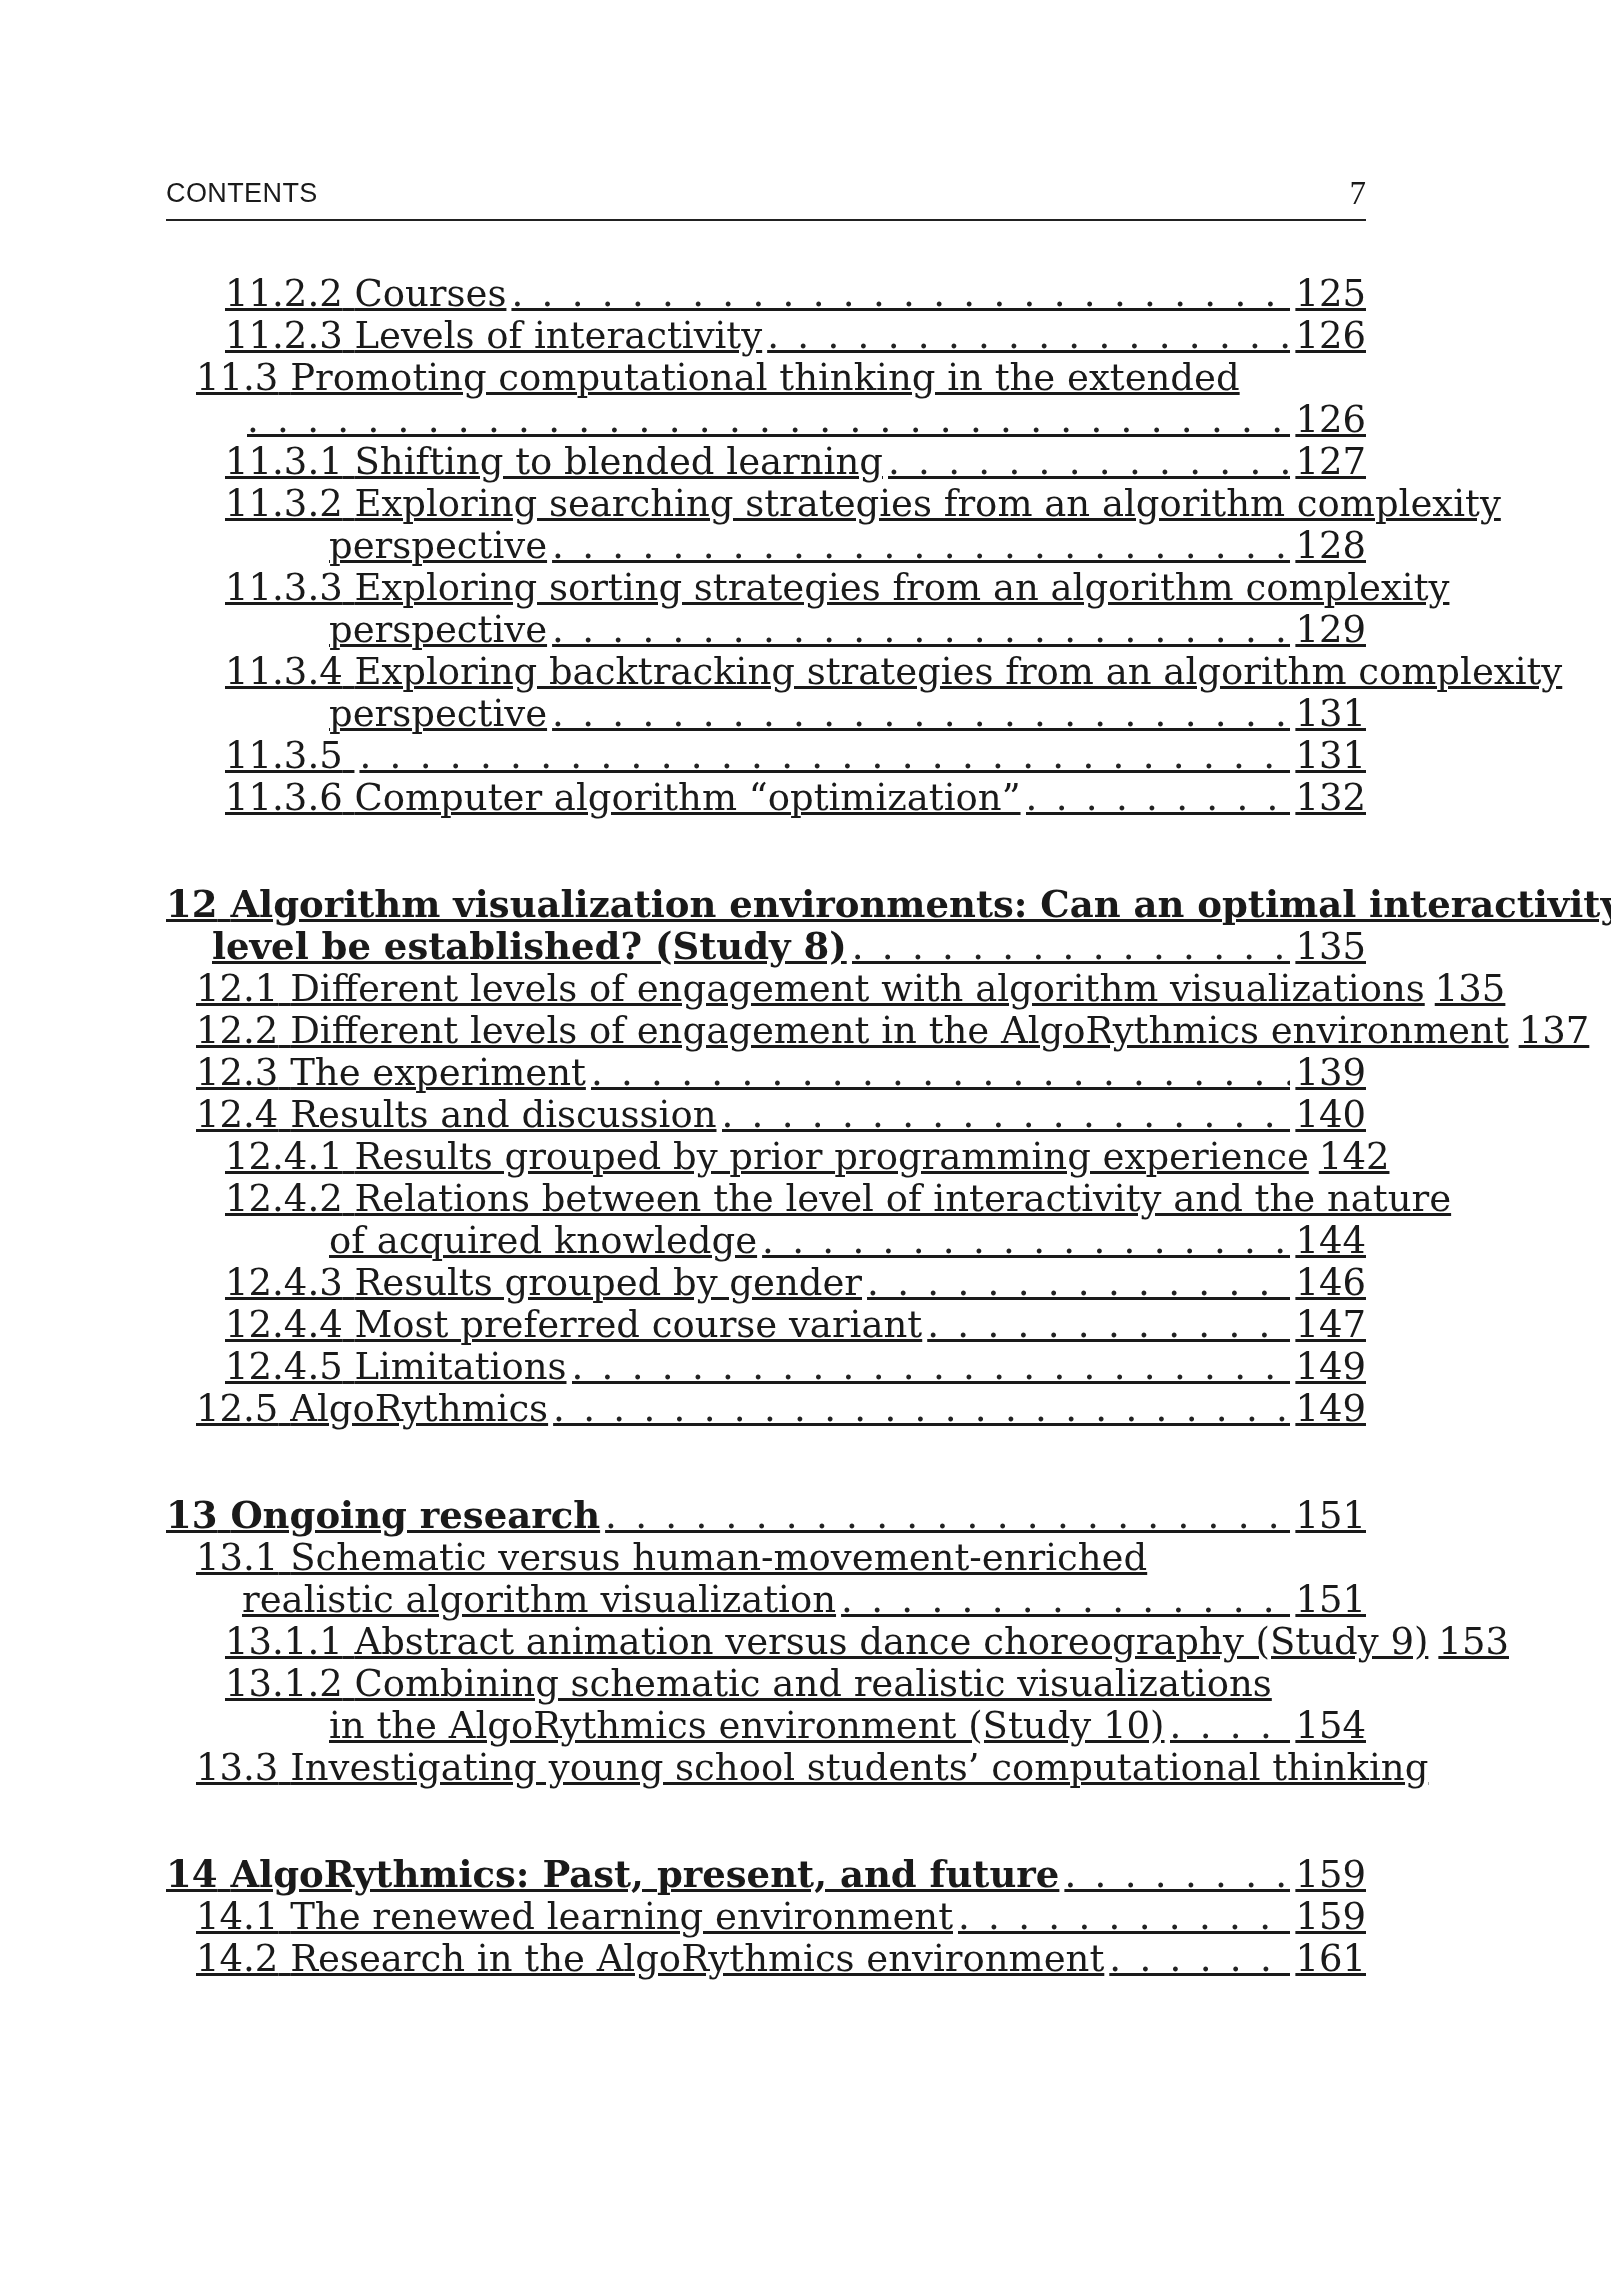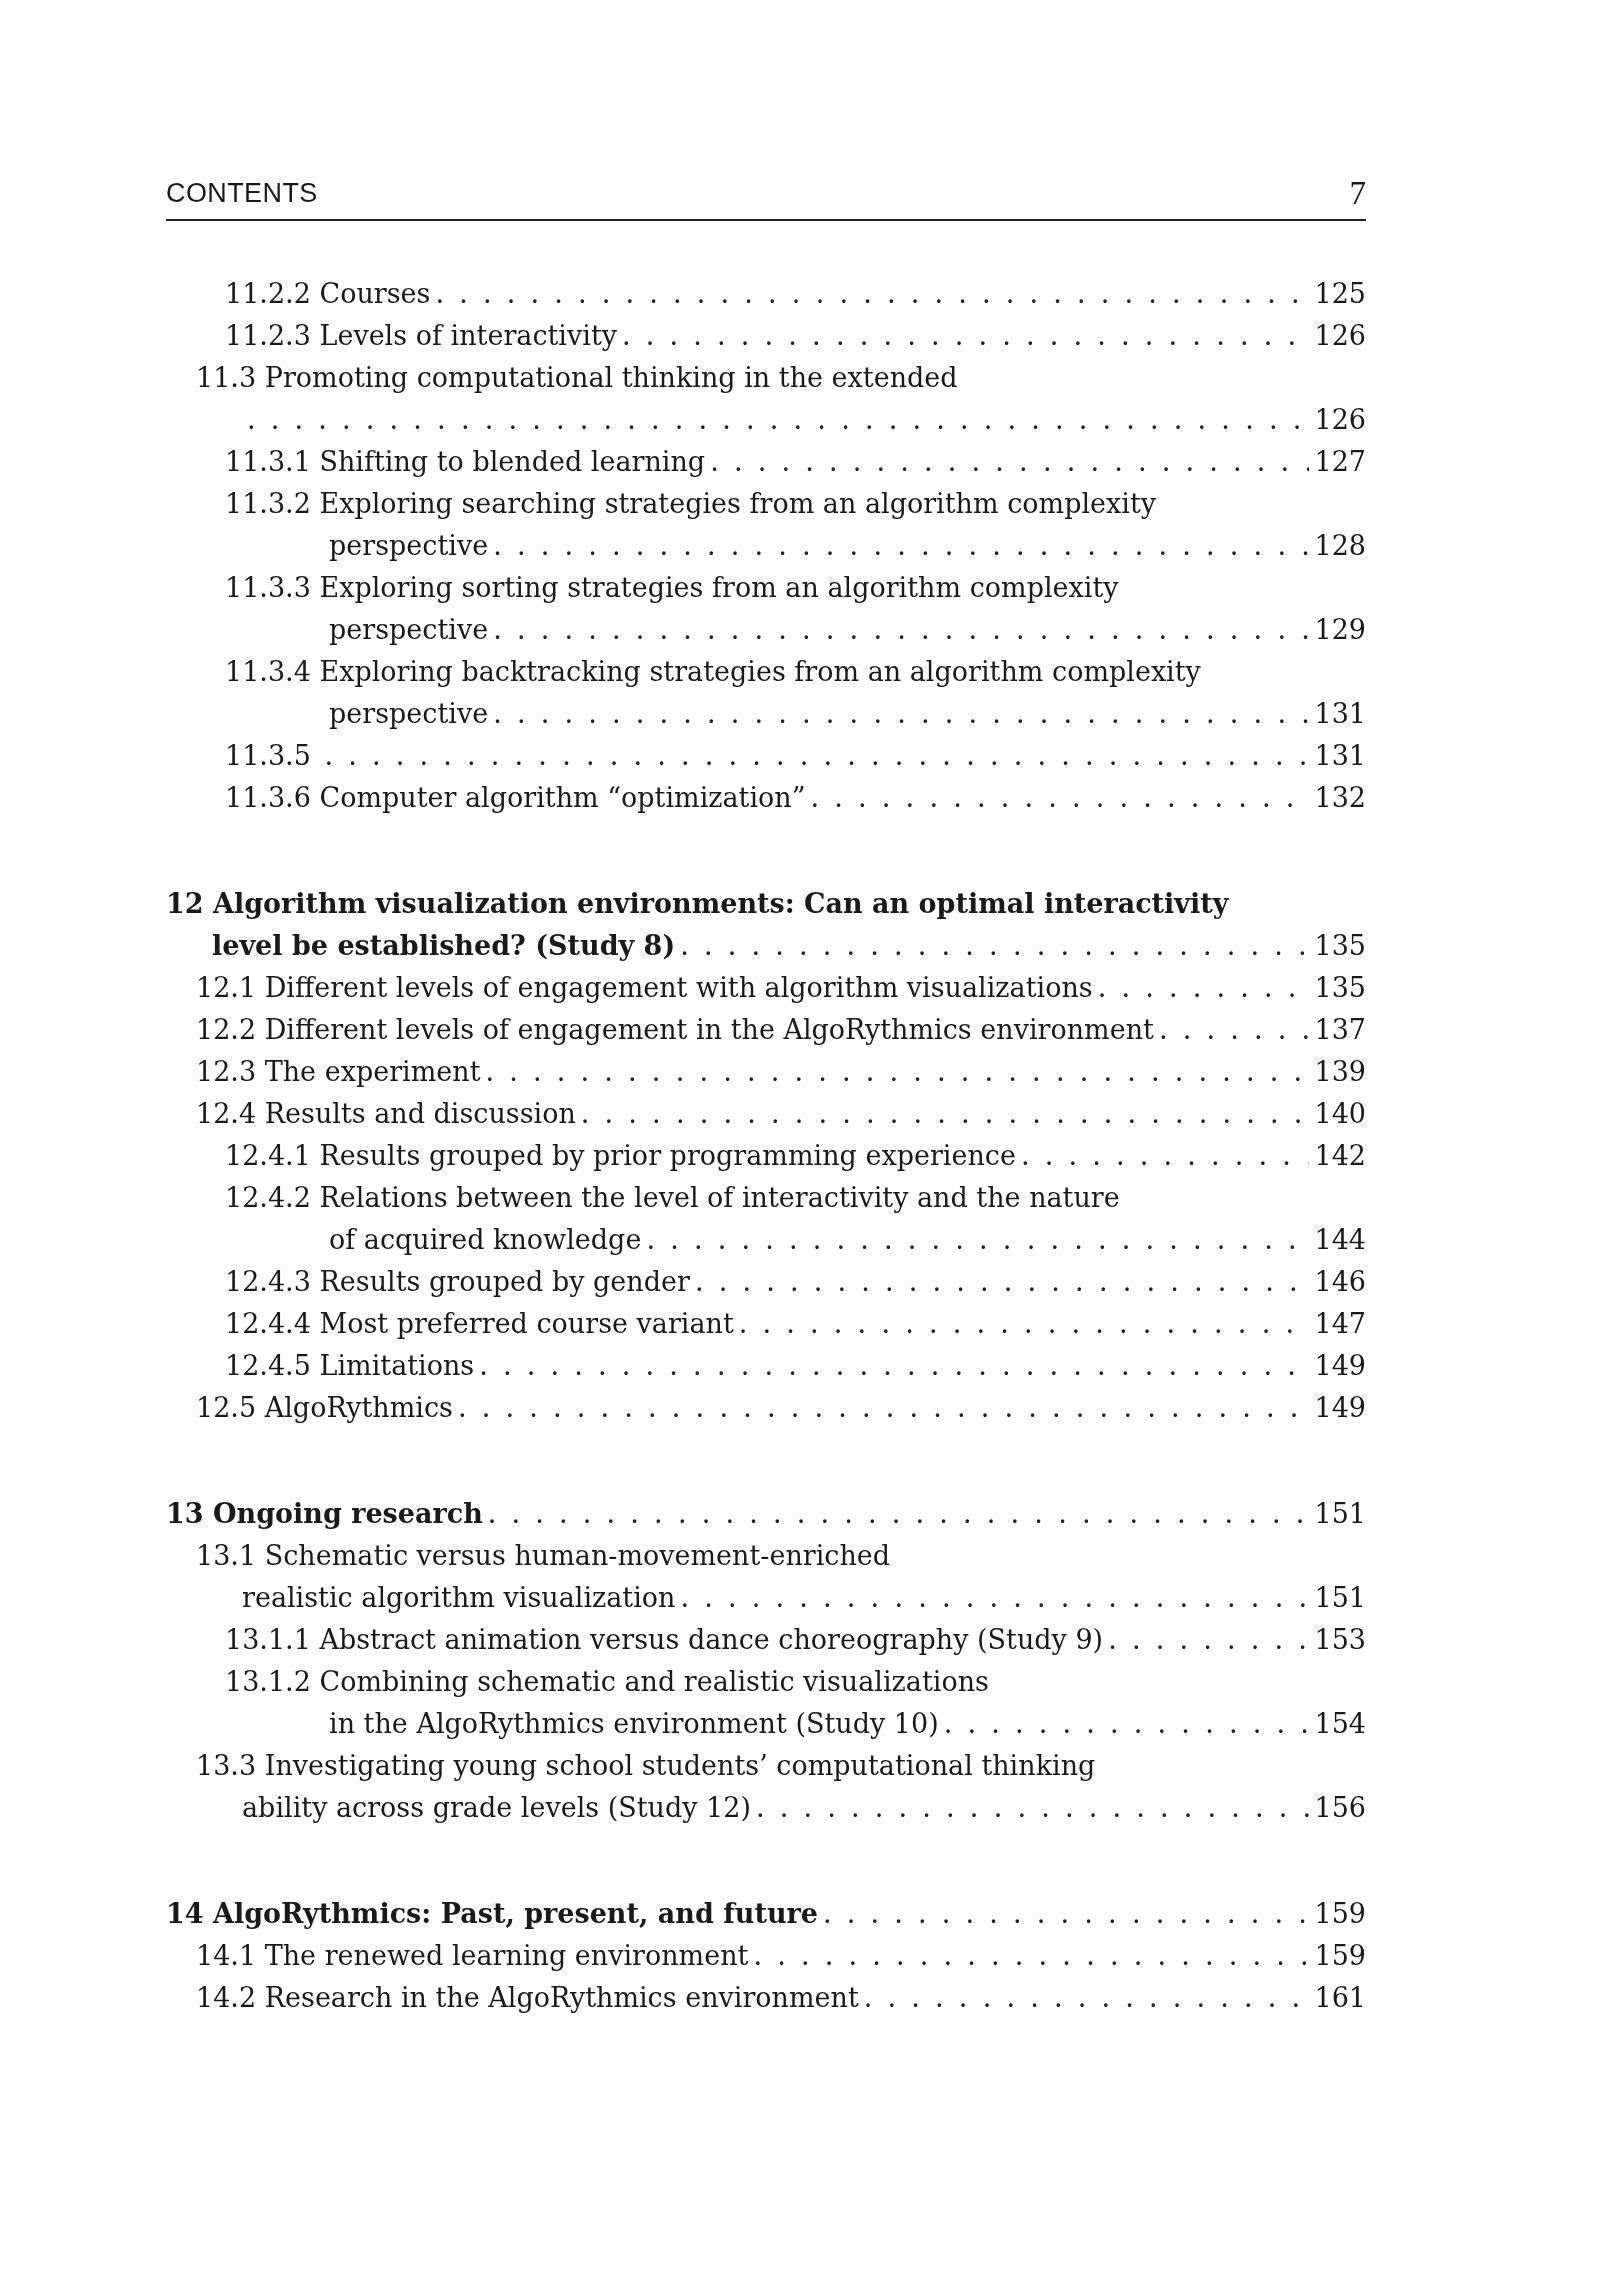--- a/index.html
+++ b/index.html
@@ -6,22 +6,22 @@
   body { width: 1612px; height: 2295px; position: relative; overflow: hidden;
          font-family: "DejaVu Serif", "Liberation Serif", serif; color: #1a1a1a; }
   .running-head { position: absolute; left: 166px; top: 175px; width: 1200px; height: 41px; }
   .rh-title { position: absolute; left: 0; top: 3.3px; font-size: 27px; letter-spacing: 0.4px;
               font-family: Liberation Sans, sans-serif; }
   .rh-page { position: absolute; right: 0; top: 0; font-size: 33px;
              font-family: "Liberation Serif", "DejaVu Serif", serif; }
   .rh-rule { position: absolute; left: 166px; top: 219px; width: 1200px; height: 1.7px; background: #222; }
 
   .toc { position: absolute; left: 166px; top: 273px; width: 1200px; }
-  .entry { position: relative; font-size: 27px; line-height: 42px;
-           font-family: "DejaVu Serif", "Liberation Serif", serif; }
+  .entry { position: relative; font-size: 37px; line-height: 42px;
+           font-family: "DejaVu Serif", "Liberation Serif", serif; text-decoration: underline; }
   .entry.chapter { font-weight: bold; }
   .entry.gap { margin-top: 64px; }
   .row { display: flex; align-items: baseline; white-space: nowrap; }
   .num { flex: 0 0 auto; }
   .txt { flex: 0 0 auto; }
   .leader { flex: 1 1 auto; overflow: hidden; font-weight: normal; letter-spacing: 8.3px; margin: 0 5px; color: #222; }
   .leader::before { content: ". . . . . . . . . . . . . . . . . . . . . . . . . . . . . . . . . . . . . . . . . . . . . . . . . . . . . . . . . . . . . . . . . . . . . . . . . . . . . . . . . . ."; letter-spacing: 3.3px; }
   .page { flex: 0 0 auto; font-weight: normal; font-family: "DejaVu Serif", "Liberation Serif", serif; }
   .l0 { padding-left: 0; }
   .l1 { padding-left: 30px; }
@@ -172,25 +172,20 @@
     <div class="row c1">
         <span class="txt">in the AlgoRythmics environment (Study 10)</span>
         <span class="leader"></span>
         <span class="page">154</span>
       </div>
   </div>
 
 
   <div class="entry l1">
     <div class="head-line"><span class="num">13.3</span>&nbsp;<span>Investigating young school students’ computational thinking</span></div>
-    <div class="row c0">
-        <span class="txt">ability across grade levels (Study 12)</span>
-        <span class="leader"></span>
-        <span class="page">156</span>
-      </div>
   </div>
 
   <div class="entry l0 chapter gap">
     <div class="row"><span class="num">14</span>&nbsp;<span class="txt">AlgoRythmics: Past, present, and future</span><span class="leader"></span><span class="page">159</span></div>
   </div>
 
   <div class="entry l1">
     <div class="row"><span class="num">14.1</span>&nbsp;<span class="txt">The renewed learning environment</span><span class="leader"></span><span class="page">159</span></div>
   </div>
 

